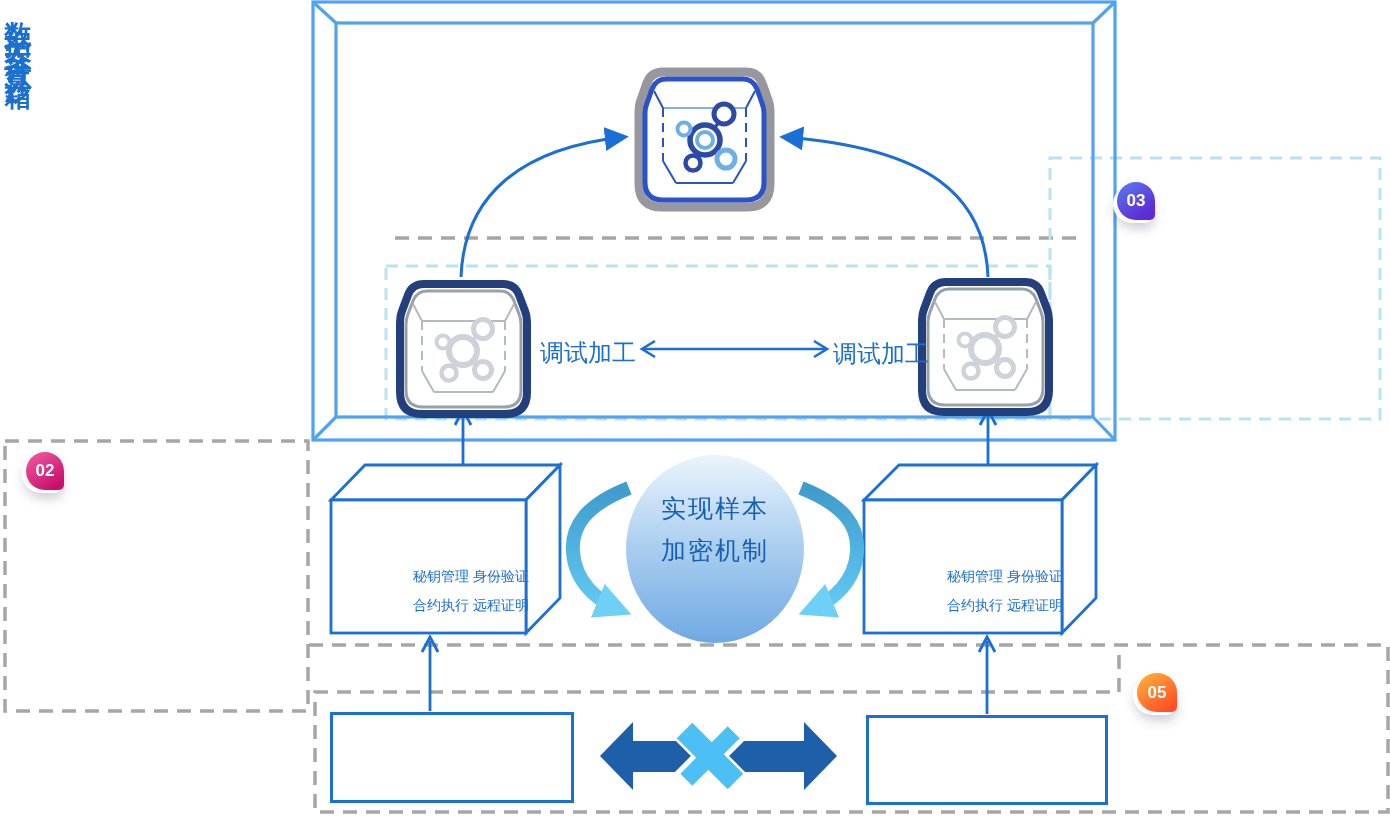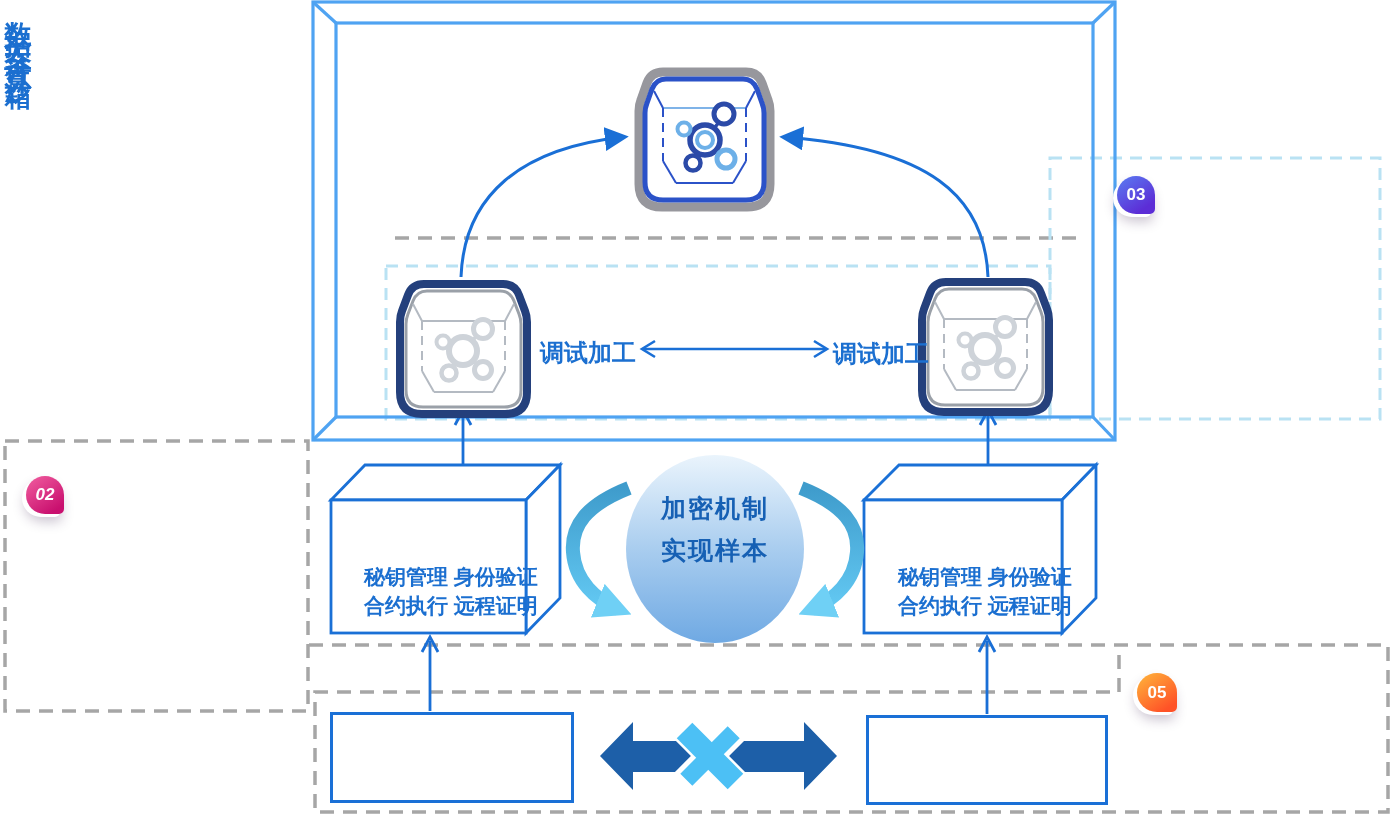--- a/index.html
+++ b/index.html
@@ -1,42 +1,42 @@
 <!DOCTYPE html>
 <html><head>
 <meta charset="utf-8">
 <style>
   html,body{margin:0;padding:0;background:#ffffff;}
   .stage{
     position:relative;width:1390px;height:818px;background:#ffffff;overflow:hidden;
     font-family:"Liberation Sans","DejaVu Sans",sans-serif;
   }
   .layer{position:absolute;left:0;top:0;width:1390px;height:818px;}
-  .txt{position:absolute;color:#1b6fd0;font-weight:bold;}
+  .txt{position:absolute;color:#1b6fd0;font-weight:normal;}
   .vtitle{
     left:346px;top:64px;
     writing-mode:vertical-rl;text-orientation:upright;
     font-size:27px;letter-spacing:9px;color:#1b6fd0;font-weight:bold;
   }
   .debug-label{font-size:24px;width:104px;text-align:center;white-space:nowrap;}
-  .tee-text{width:200px;text-align:left;font-size:21px;line-height:29px;white-space:nowrap;padding-left:35px;}
+  .tee-text{width:200px;text-align:right;font-size:14px;line-height:29px;white-space:nowrap;}
   .sphere-text{
     left:635px;top:487px;width:160px;text-align:center;
     font-size:25px;line-height:42px;color:#1660b4;letter-spacing:2px;
   }
   .rect-node{position:absolute;border:3px solid #1a70d6;background:transparent;}
   .badge{
     position:absolute;width:38px;height:38px;border-radius:50% 50% 5px 50%;
     display:flex;align-items:center;justify-content:center;
     color:#ffffff;font-size:17px;font-weight:bold;
     box-shadow:-4px 3px 0 #ffffff, -2px 8px 12px rgba(60,30,80,0.25);
   }
   .badge-01{left:1137px;top:673px;width:40px;height:39px;background:linear-gradient(145deg,#ffb13a 5%,#ff5227 85%);}
-  .badge-02{left:26px;top:476px;background:linear-gradient(145deg,#ef5a9d 5%,#c9106f 85%);font-style:italic;}
-  .badge-03{left:1117px;top:176px;background:linear-gradient(145deg,#5a7df2 0%,#5c2dd6 80%);}
+  .badge-02{left:26px;top:452px;background:linear-gradient(145deg,#ef5a9d 5%,#c9106f 85%);}
+  .badge-03{left:1117px;top:182px;background:linear-gradient(145deg,#5a7df2 0%,#5c2dd6 80%);}
 </style>
 </head>
 <body>
 
 <div class="stage">
 
   <svg class="layer" viewBox="0 0 1390 818">
     <defs>
       <marker id="arrowBlue" viewBox="0 0 10 10" refX="8" refY="5" markerWidth="8" markerHeight="8" orient="auto-start-reverse">
         <path d="M0,0 L10,5 L0,10 Z" fill="#1a6fd6"></path>
@@ -225,22 +225,22 @@
   <div class="txt tee-text" style="left:329px;top:562px;">
     <div>秘钥管理 身份验证</div>
     <div>合约执行 远程证明</div>
   </div>
   <div class="txt tee-text" style="left:863px;top:562px;">
     <div>秘钥管理 身份验证</div>
     <div>合约执行 远程证明</div>
   </div>
 
   <div class="txt sphere-text">
+    <div>实现样本</div>
     <div>加密机制</div>
-    <div>实现样本</div>
   </div>
 
   <div class="rect-node" style="left:330px;top:712px;width:238px;height:85px;"></div>
   <div class="rect-node" style="left:866px;top:715px;width:236px;height:84px;"></div>
 
   <div class="badge badge-01">05</div>
   <div class="badge badge-02">02</div>
   <div class="badge badge-03">03</div>
 
 </div>

